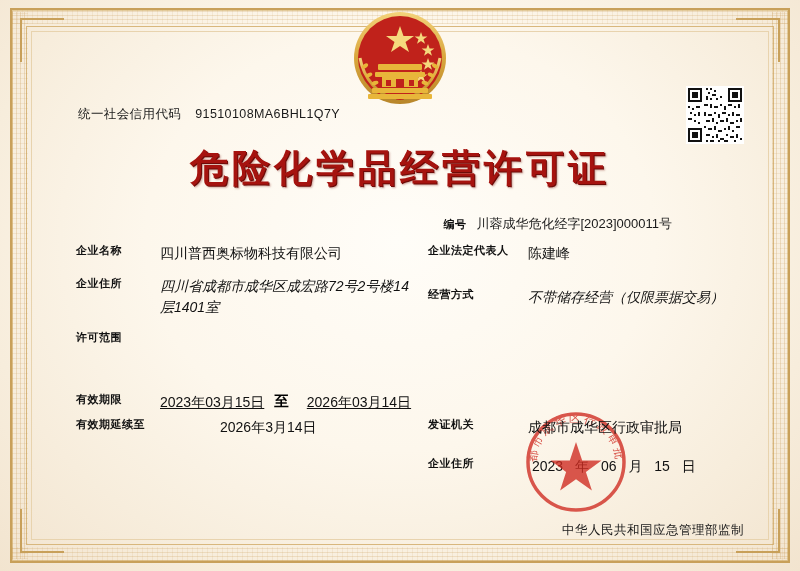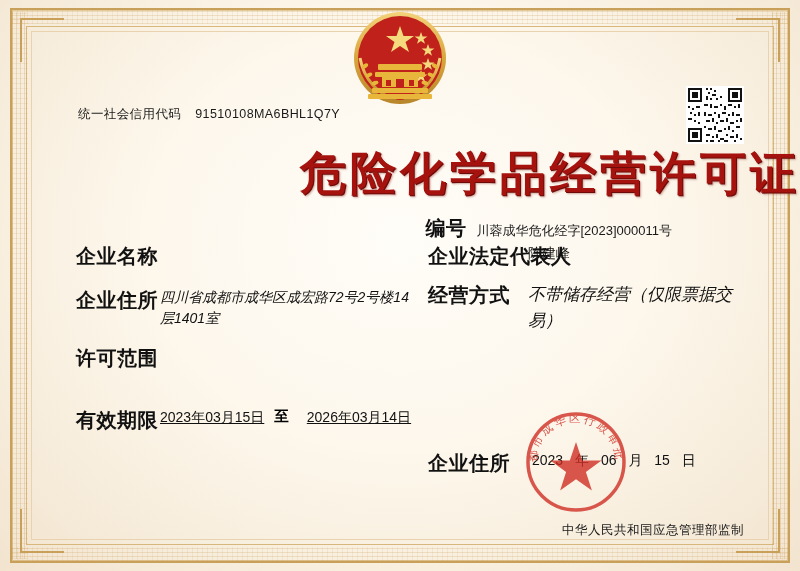--- a/index.html
+++ b/index.html
@@ -117,24 +117,24 @@
     letter-spacing: .4px;
     font-family: "Liberation Sans", sans-serif;
   }
   .credit-code .label { margin-right: 14px; }
 
   
   .title {
     position: absolute;
     left: 0; right: 0;
     top: 143px;
-    text-align: right;
+    text-align: center;
     font-family: Liberation Mono, monospace;
     font-weight: bold;
-    font-size: 46px;
+    font-size: 38px;
     letter-spacing: 4px;
     color: #a6130f;
     text-shadow:
       1px 1px 0 #6d0b08,
       2px 2px 2px rgba(120,20,12,.35);
   }
 
   
   .serial {
     position: absolute;
@@ -159,41 +159,41 @@
   }
   .col {
     display: flex;
     align-items: flex-start;
   }
   .col.left { width: 352px; flex: 0 0 352px; }
   .col.right { flex: 1; }
   .lbl {
     font-family: "DejaVu Sans", sans-serif;
     font-weight: bold;
-    font-size: 20px;
+    font-size: 11px;
     color: #111;
     white-space: nowrap;
     letter-spacing: .5px;
   }
   .lbl.w5 { width: 76px; flex: 0 0 76px; }
   .lbl.w6 { width: 92px; flex: 0 0 92px; }
   .val {
     font-size: 14px;
     color: #111;
     line-height: 1.5;
     padding-left: 8px;
   }
-  .val.small { font-size: 17px; }
+  .val.small { font-size: 14px; }
 
   .row-addr .val { max-width: 250px; font-style: italic; }
 
   .scope-row { margin-top: 4px; margin-bottom: 22px; }
   .scope-row .val { min-height: 40px; }
 
-  .validity-row { margin-bottom: 16px; }
+  .validity-row { margin-bottom: 4px; }
   .validity-row .val { white-space: nowrap; text-decoration: underline; }
   .validity-row .sep {
     font-family: "DejaVu Sans", sans-serif;
     font-weight: bold;
     padding: 0 10px;
     font-size: 14.5px;
   }
 
   .ext-row { margin-bottom: 18px; }
 
@@ -377,20 +377,21 @@
 
   <div class="serial">
     <span class="lbl">编号</span><span>川蓉成华危化经字[2023]000011号</span>
   </div>
 
   <div class="form">
 
     <div class="row">
       <div class="col left">
         <span class="lbl w5">企业名称</span>
+        <span class="val">四川普西奥标物科技有限公司</span>
       </div>
       <div class="col right">
         <span class="lbl w6">企业法定代表人</span>
         <span class="val">陈建峰</span>
       </div>
     </div>
 
     <div class="row row-addr">
       <div class="col left">
         <span class="lbl w5">企业住所</span>
@@ -411,20 +412,30 @@
 
     <div class="row validity-row">
       <div class="col left">
         <span class="lbl w5">有效期限</span>
         <span class="val">2023年03月15日</span>
         <span class="sep">至</span>
         <span class="val">2026年03月14日</span>
       </div>
     </div>
 
+    <div class="row ext-row">
+      <div class="col left">
+        <span class="lbl" style="width:136px;flex:0 0 136px;">有效期延续至</span>
+        <span class="val">2026年3月14日</span>
+      </div>
+      <div class="col right issuer-row">
+        <span class="lbl w6">发证机关</span>
+        <span class="val">成都市成华区行政审批局</span>
+      </div>
+    </div>
 
     <div class="row date-row">
       <div class="col left"></div>
       <div class="col right">
         <span class="lbl w6">企业住所</span>
         <span class="val">
           <span>2023</span>
           <span>年</span>
           <span>06</span>
           <span>月</span>

